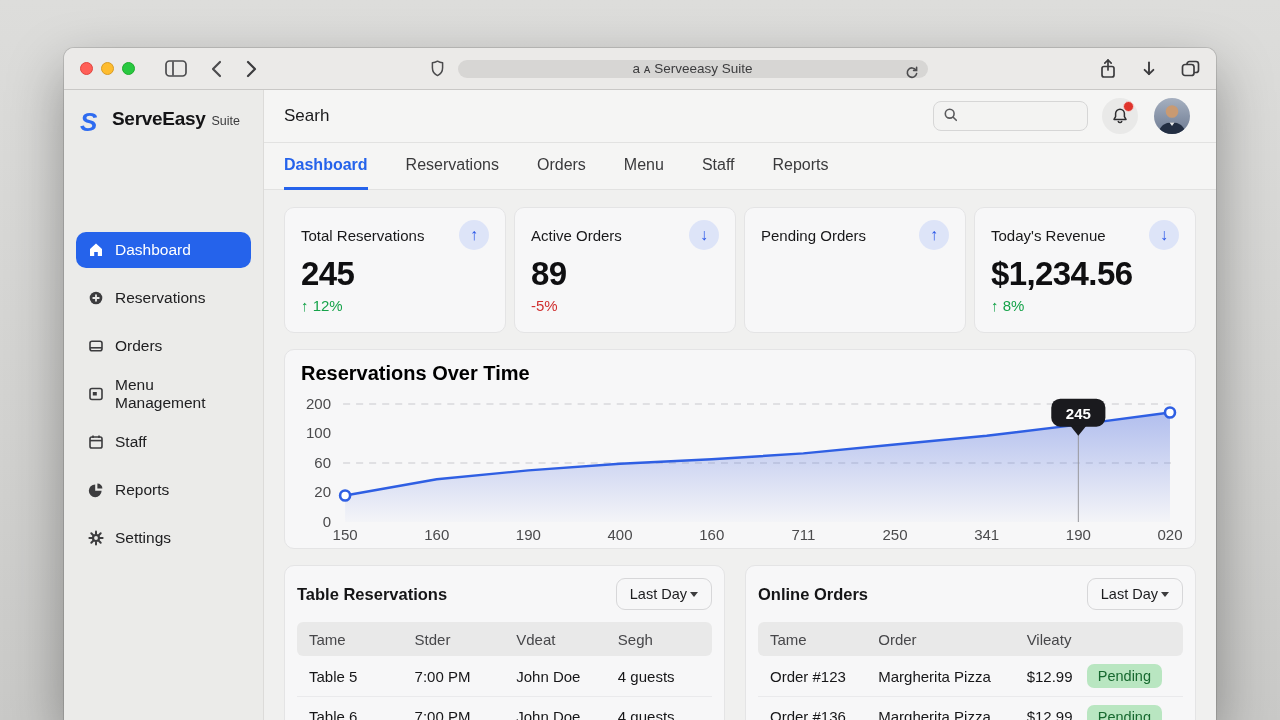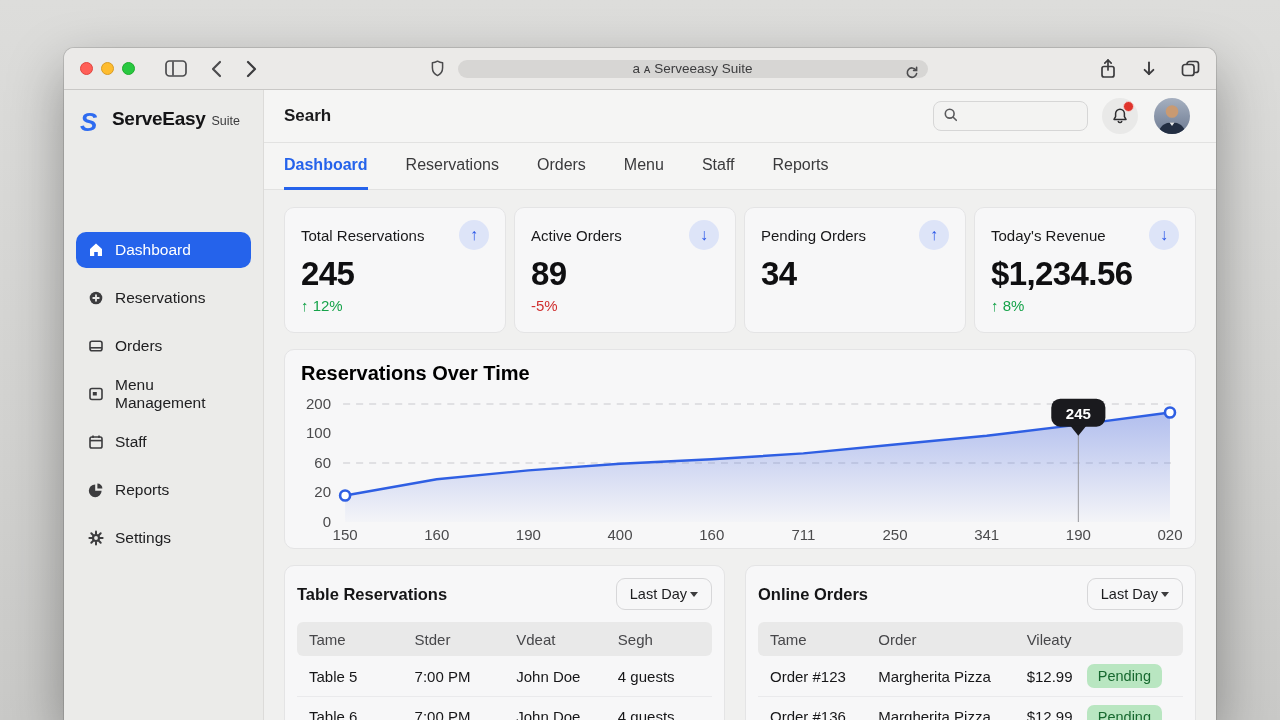--- a/index.html
+++ b/index.html
@@ -36,21 +36,21 @@
   .logo .suffix { font-size:12.5px; color:#3a3a3c; font-weight:500; }
   .nav { margin-top:88px; display:flex; flex-direction:column; gap:12px; }
   .nav-item { display:flex; align-items:center; gap:11px; height:36px; padding:0 12px;
     border-radius:10px; font-size:15.5px; font-weight:500; color:#202022; cursor:default; }
   .nav-item.active { background:#2563eb; color:#ffffff; }
   .nav-item .nicon { width:16px; height:16px; display:flex; }
 
   .main { flex:1; display:flex; flex-direction:column; min-width:0; background:#f1f1f0; }
   .app-header { height:53px; flex:0 0 53px; display:flex; align-items:center; padding:0 26px 0 20px;
     background:#f5f5f4; border-bottom:1px solid #e2e2e1; }
-  .page-title { font-size:17px; font-weight:700; color:#1a1a1c; }
+  .page-title { font-size:17px; font-weight:400; color:#1a1a1c; }
   .hdr-spacer { flex:1; }
   .search-box { width:155px; height:30px; border:1px solid #d6d6d6; background:#f3f3f2; border-radius:8px;
     display:flex; align-items:center; padding:0 9px; gap:6px; }
   .search-box input { border:none; outline:none; background:transparent; width:100%; font-size:13px; font-family:inherit; }
   .bell-wrap { width:36px; height:36px; margin-left:14px; border-radius:50%; background:#e9e9e8;
     display:flex; align-items:center; justify-content:center; position:relative; }
   .bell-dot { position:absolute; top:3px; right:4px; width:11px; height:11px; border-radius:50%;
     background:#e0342c; border:1.5px solid #f3d2d0; }
   .avatar { width:36px; height:36px; margin-left:16px; border-radius:50%; overflow:hidden; flex:0 0 36px; }
 
@@ -308,21 +308,20 @@
               <span class="chip">↓</span>
             </div>
             <div class="stat-value">89</div>
             <div class="stat-trend" style="color: rgb(208, 48, 48);">-5%</div>
           </div>
           <div class="stat-card">
             <div class="stat-top">
               <span class="stat-title">Pending Orders</span>
               <span class="chip">↑</span>
             </div>
-            <div class="stat-value">34</div>
             <div class="stat-trend" style="color: rgb(22, 163, 74);"></div>
           </div>
           <div class="stat-card">
             <div class="stat-top">
               <span class="stat-title">Today's Revenue</span>
               <span class="chip">↓</span>
             </div>
             <div class="stat-value">$1,234.56</div>
             <div class="stat-trend" style="color: rgb(22, 163, 74);">↑ 8%</div>
           </div>

